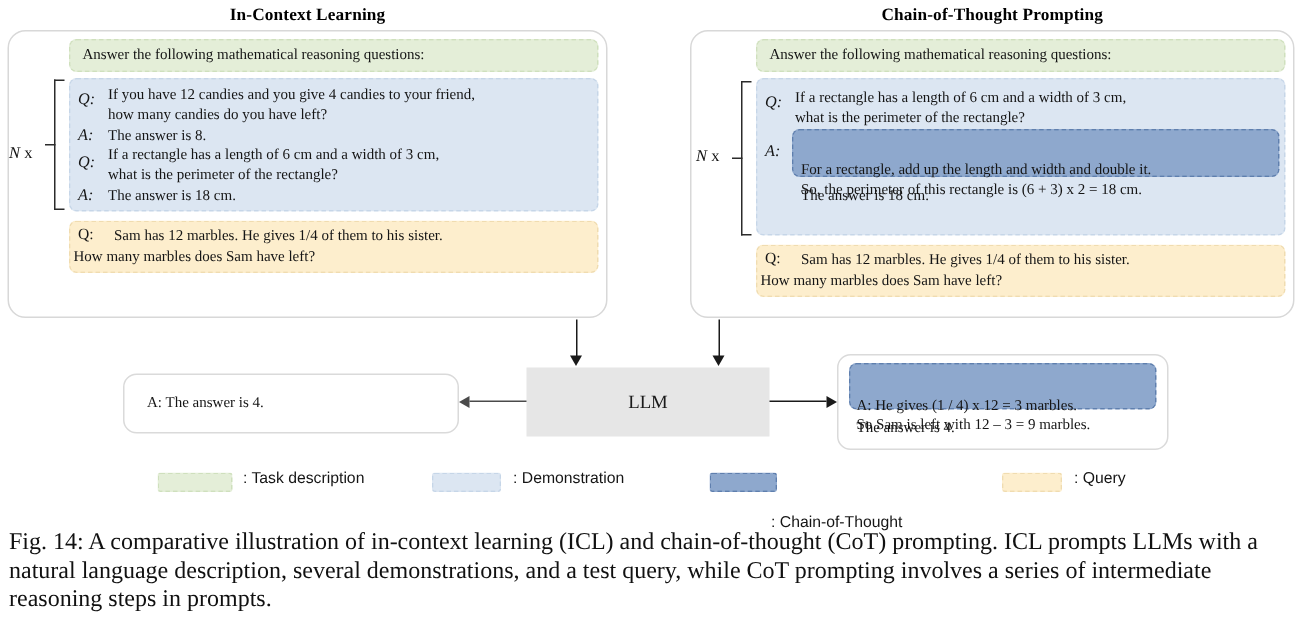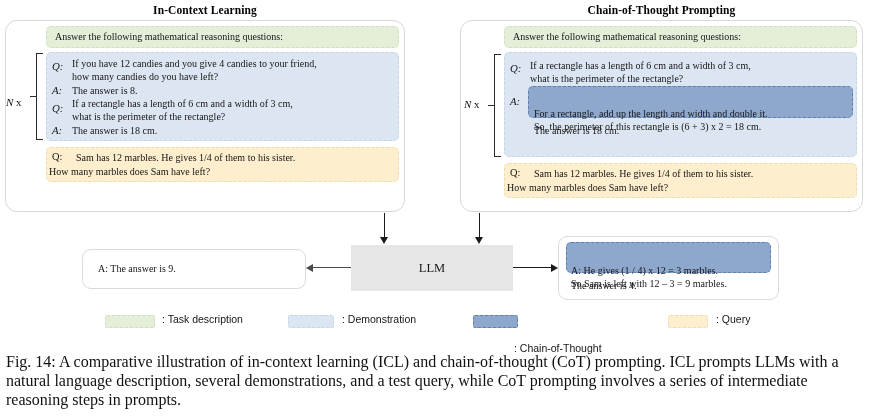--- a/index.html
+++ b/index.html
@@ -244,21 +244,21 @@
     <span>LLM</span>
   </div>
 
 <div class="arrow-h" style="left:313px; top:267px; width:38px;"></div>
 <div class="arrow-head-left" style="left:306px; top:264px;"></div>
 
 <div class="arrow-h" style="left:513px; top:267px; width:38px; background:#1a1a1a;"></div>
 <div class="arrow-head-right" style="left:551px; top:264px;"></div>
 
 <div class="out-box" id="out-left"></div>
-<div class="txt" style="left:98px; top:262px; width:200px;">A: The answer is 9.</div>
+<div class="txt" style="left:98px; top:262px; width:200px;">A: The answer is 4.</div>
 
 <div class="out-box" id="out-right"></div>
 <div class="band band-cot" style="left:566px; top:242px; width:205px; height:31px;"></div>
 <div class="txt" style="left:571px; top:244px; width:202px;margin-top:20px;">A: He gives (1 / 4) x 12 = 3 marbles.
 So Sam is left with 12 – 3 = 9 marbles.</div>
 <div class="txt" style="left:571px; top:279px; width:202px;">The answer is 4.</div>
 
 <div class="legend-swatch" style="left:105px; width:50px; background:#e4eed8; border:1px dashed #cfe0bd;"></div>
 <div class="legend-label" style="left:162px;">: Task description</div>
 

